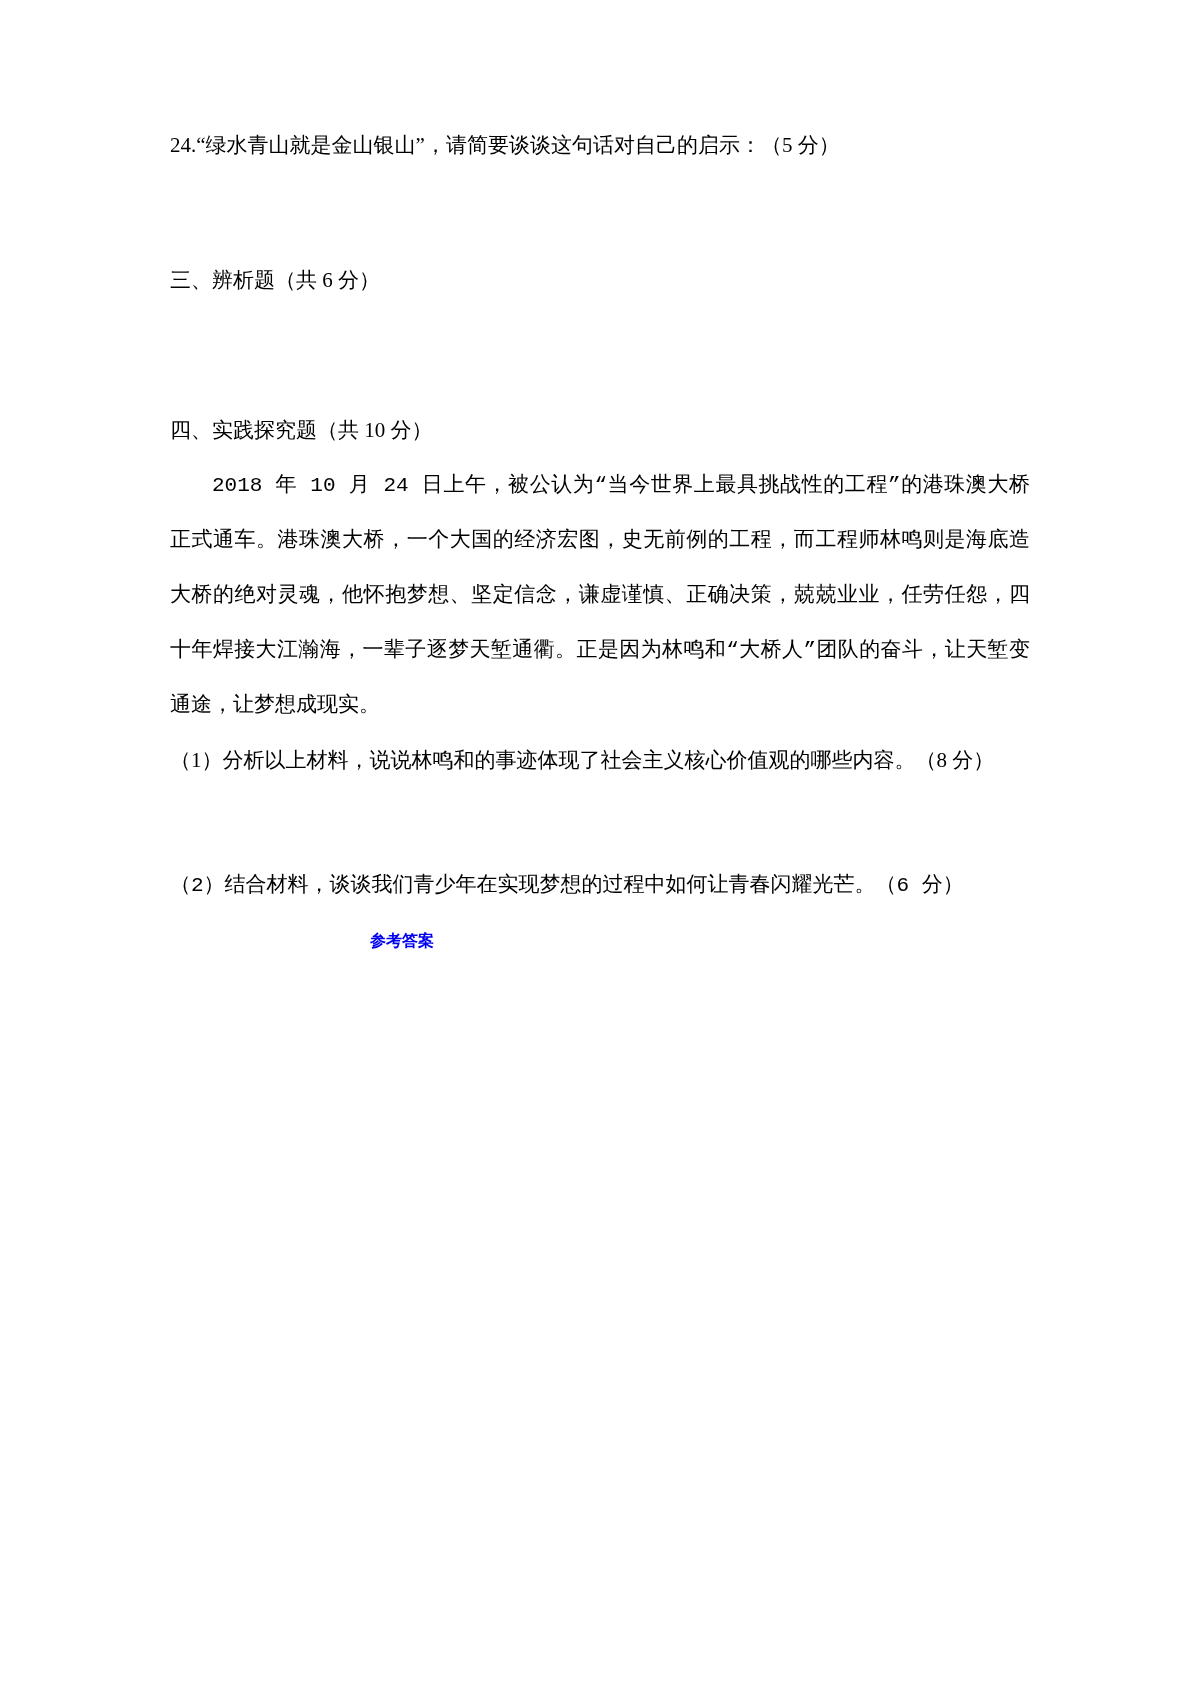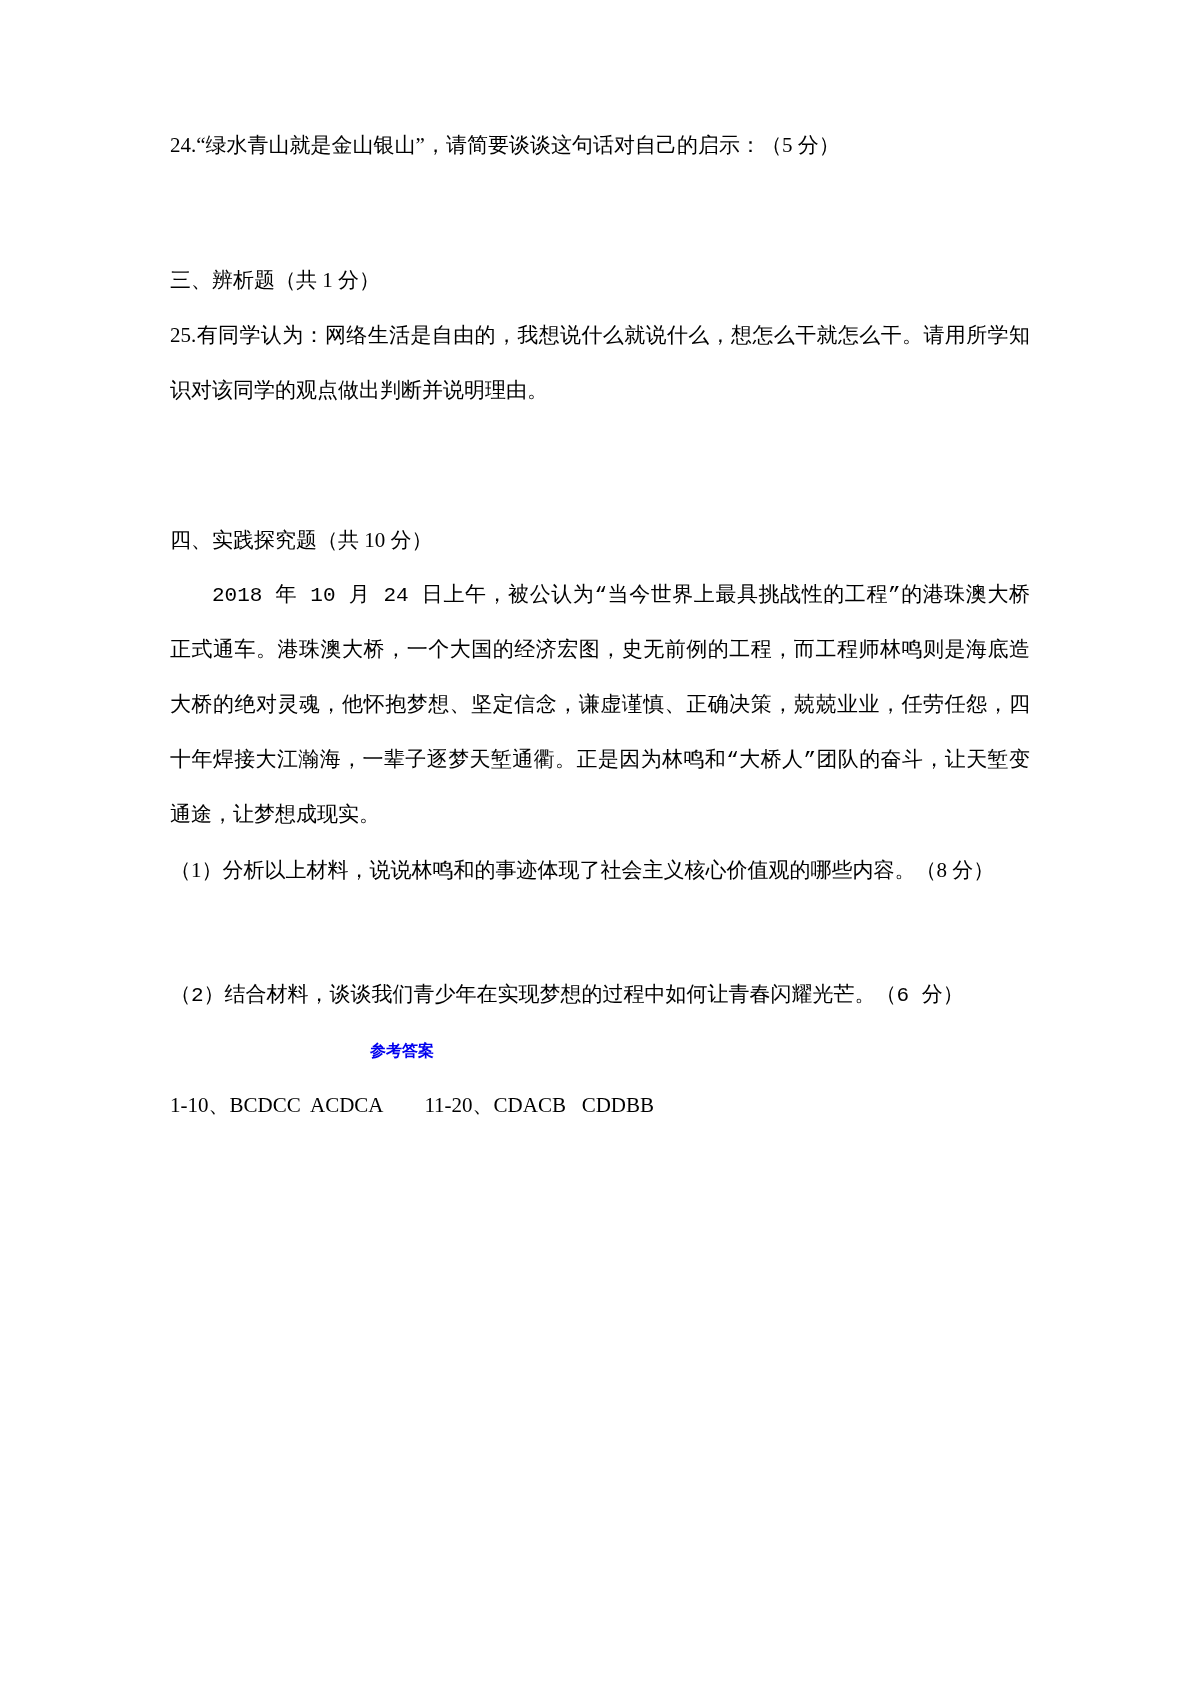--- a/index.html
+++ b/index.html
@@ -48,31 +48,29 @@
     text-align: left;
   }
 </style>
 </head>
 <body>
 
 <div class="page">
 
   <p class="para">24.“绿水青山就是金山银山”，请简要谈谈这句话对自己的启示：（5 分）</p>
 
-  <p class="para gap-section">三、辨析题（共 1 分）</p>
+  <p class="para gap-section">三、辨析题（共 6 分）</p>
 
-  <p class="para">25.有同学认为：网络生活是自由的，我想说什么就说什么，想怎么干就怎么干。请用所学知识对该同学的观点做出判断并说明理由。</p>
 
   <p class="para gap-question4">四、实践探究题（共 10 分）</p>
 
   <p class="para material">2018 年 10 月 24 日上午，被公认为“当今世界上最具挑战性的工程”的港珠澳大桥正式通车。港珠澳大桥，一个大国的经济宏图，史无前例的工程，而工程师林鸣则是海底造大桥的绝对灵魂，他怀抱梦想、坚定信念，谦虚谨慎、正确决策，兢兢业业，任劳任怨，四十年焊接大江瀚海，一辈子逐梦天堑通衢。正是因为林鸣和“大桥人”团队的奋斗，让天堑变通途，让梦想成现实。</p>
 
   <p class="para">（1）分析以上材料，说说林鸣和的事迹体现了社会主义核心价值观的哪些内容。（8 分）</p>
 
   <p class="para gap-answer-sm">（2）结合材料，谈谈我们青少年在实现梦想的过程中如何让青春闪耀光芒。（6 分）</p>
 
   <p class="answers-heading gap-answers">参考答案</p>
 
-  <p class="para mc-line">1-10、BCDCC  ACDCA        11-20、CDACB   CDDBB</p>
 
 
 
 </div>
 
 </body></html>

